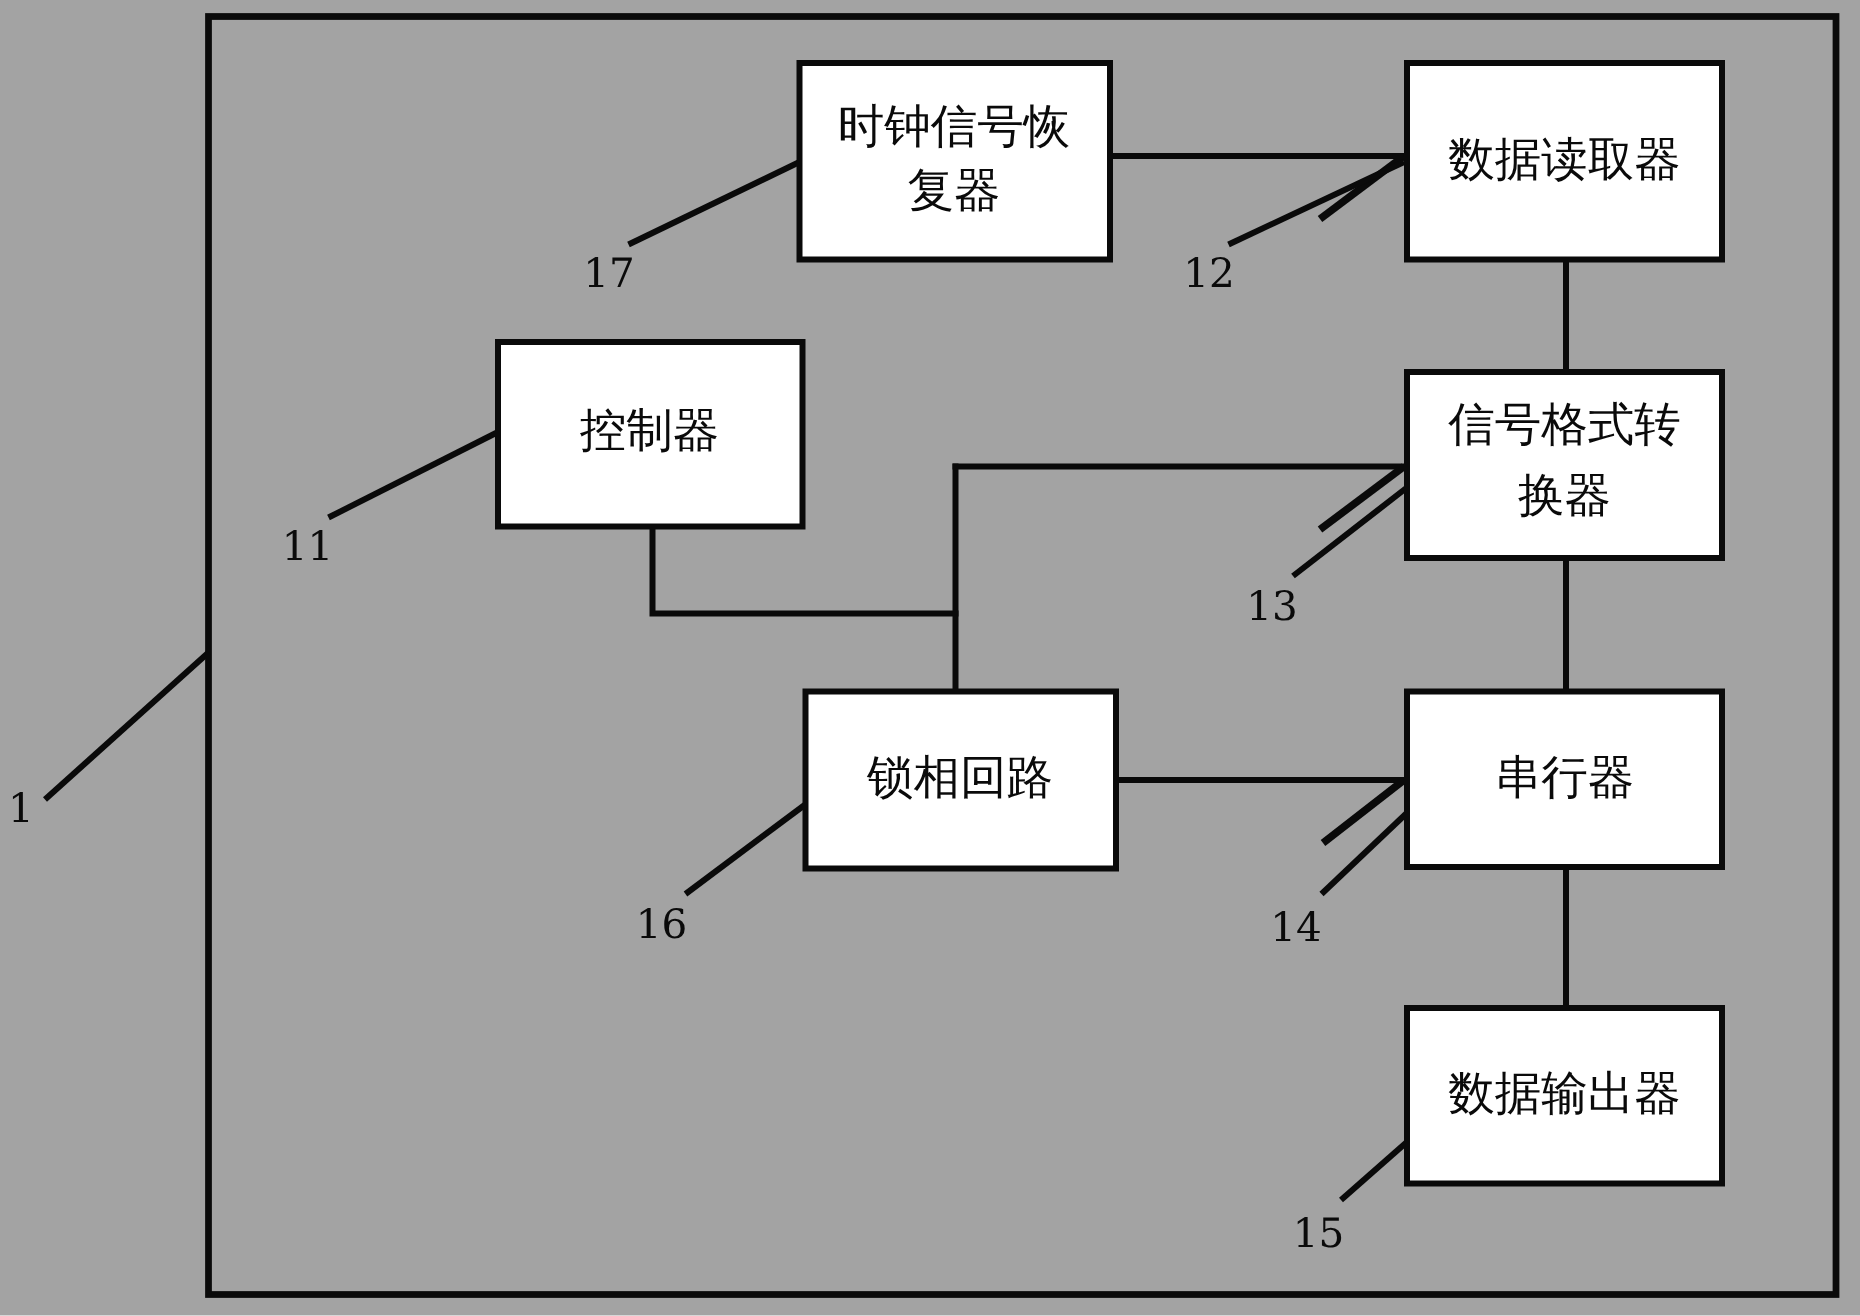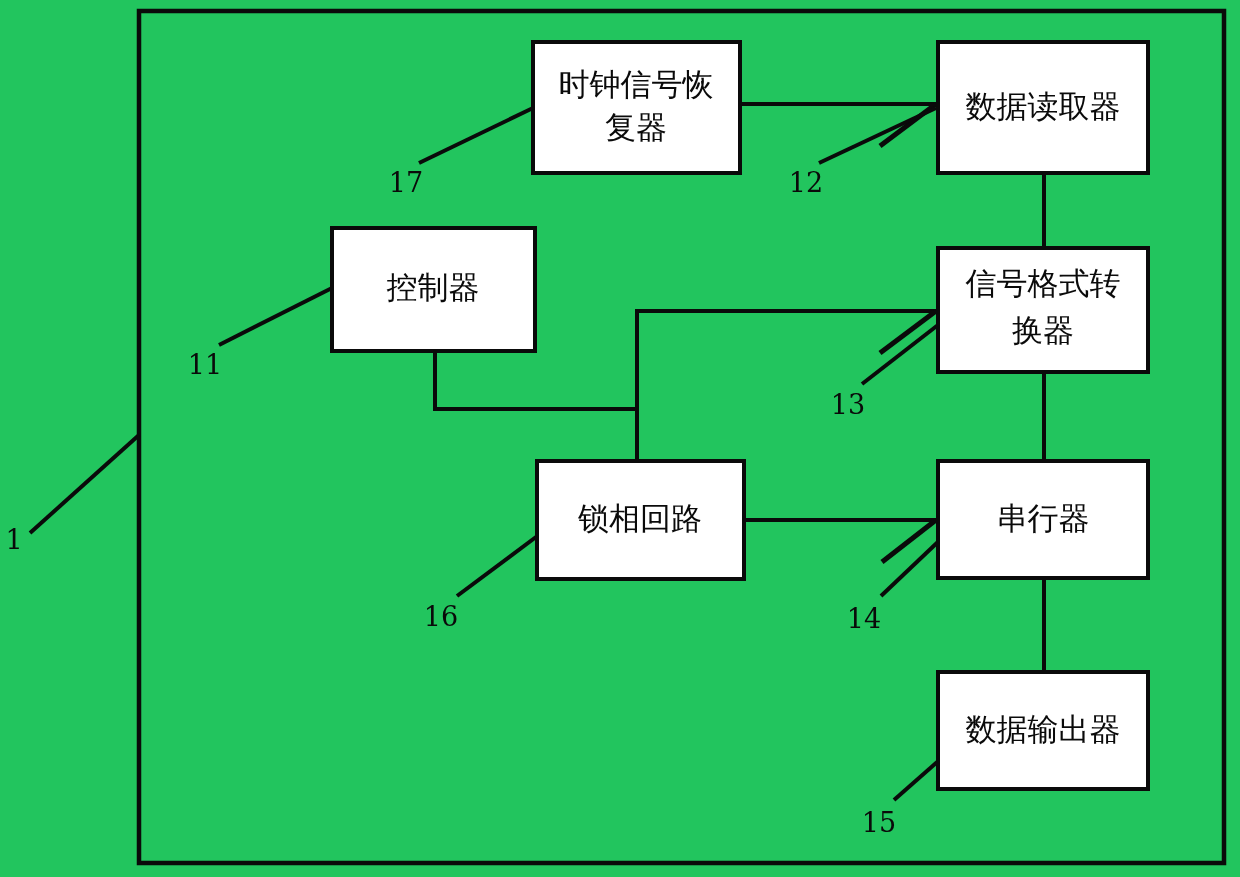--- a/index.html
+++ b/index.html
@@ -8,21 +8,21 @@
     padding: 0;
     background: #ffffff;
   }
   body {
     font-family: "DejaVu Sans", "Liberation Sans", sans-serif;
   }
   #stage {
     position: relative;
     width: 1240px;
     height: 877px;
-    background: #22c55e;
+    background: #a3a3a3;
     overflow: hidden;
   }
   #diagram-svg {
     position: absolute;
     left: 0;
     top: 0;
     width: 1240px;
     height: 877px;
   }
   .blk-text {

